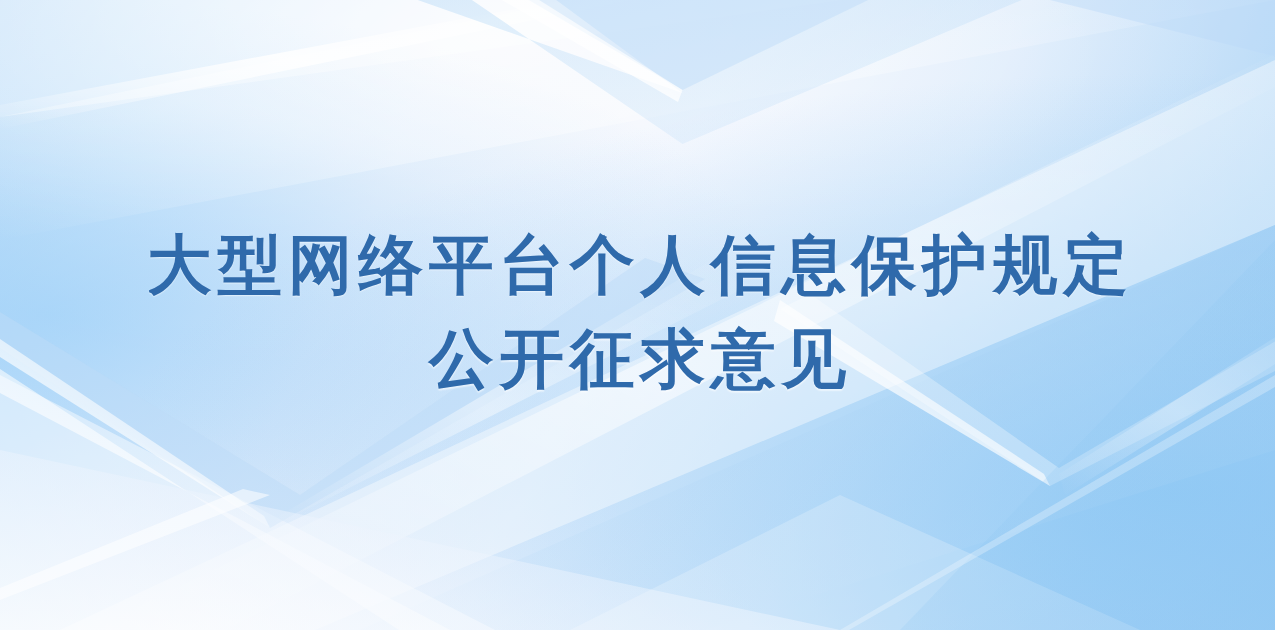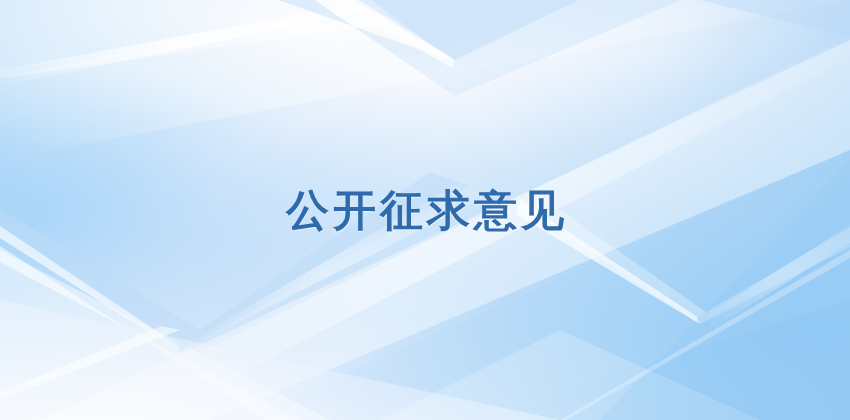--- a/index.html
+++ b/index.html
@@ -70,21 +70,21 @@
     color: #2f6aab;
     font-weight: 700;
     letter-spacing: 4px;
     text-indent: 4px;
     line-height: 1;
     white-space: nowrap;
     text-shadow: 0 1px 1px rgba(255,255,255,0.55);
   }
 
   #title-line-1 { font-size: 43px; }
-  #title-line-2 { font-size: 43px; }
+  #title-line-2 { font-size: 43px; font-family: Liberation Mono, monospace; }
 </style>
 </head>
 <body>
 
 <div id="banner">
 
   <div class="layer" id="bg-base"></div>
 
   <div class="layer" id="bg-wash"></div>
 
@@ -166,16 +166,17 @@
       </g>
 
       <g>
         <polygon points="0,392 0,400 180,330 162,326" fill="#ffffff" opacity="0.55"></polygon>
         <polygon points="560,420 566,420 850,258 850,250" fill="#ffffff" opacity="0.28"></polygon>
       </g>
     </svg>
   </div>
 
   <div id="title-block">
+    <div class="title-line" id="title-line-1">大型网络平台个人信息保护规定</div>
     <div class="title-line" id="title-line-2">公开征求意见</div>
   </div>
 
 </div>
 
 </body></html>

